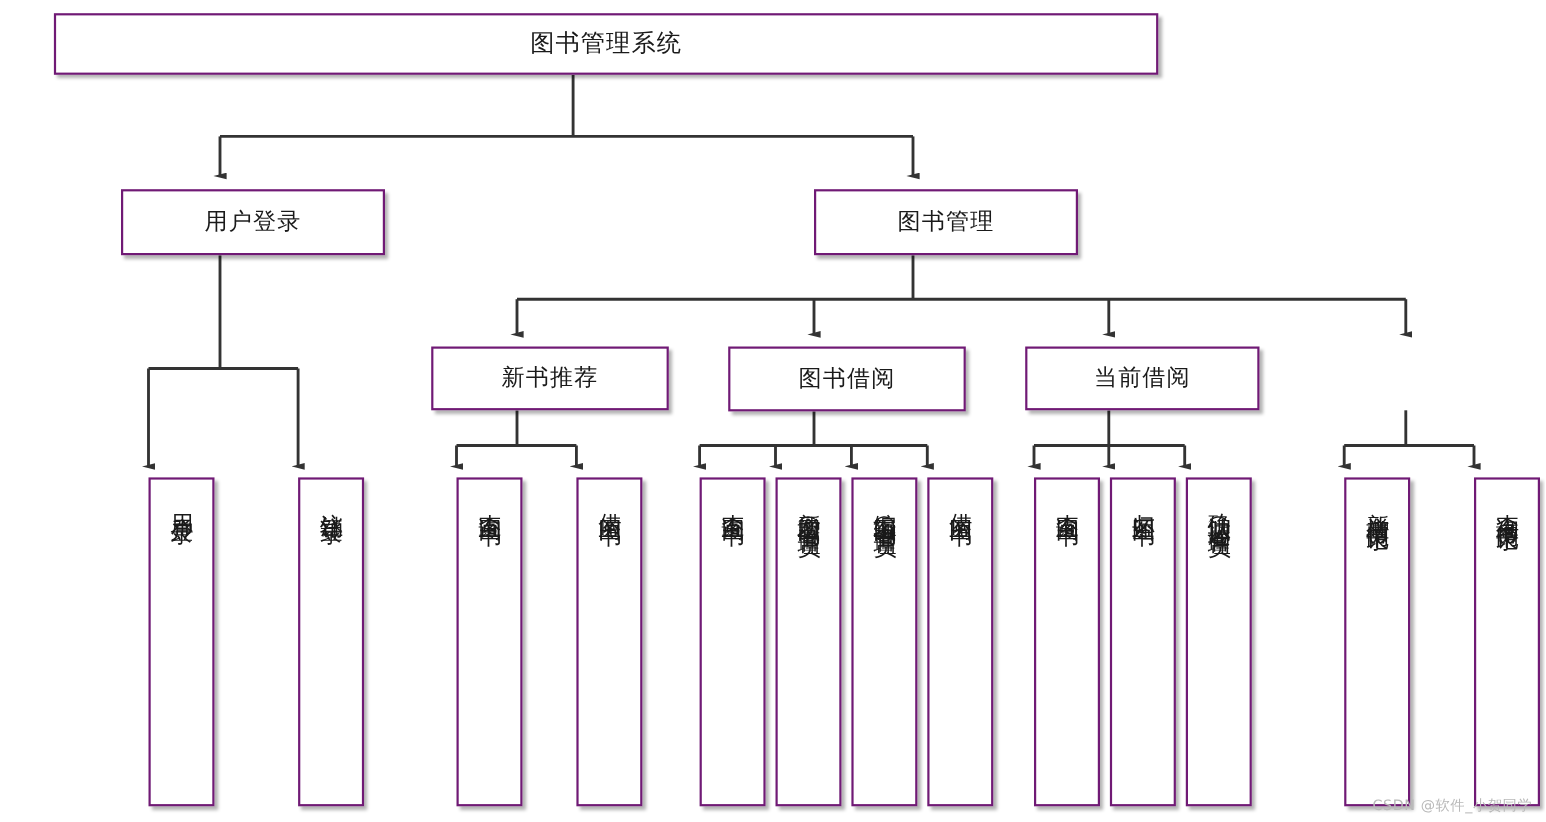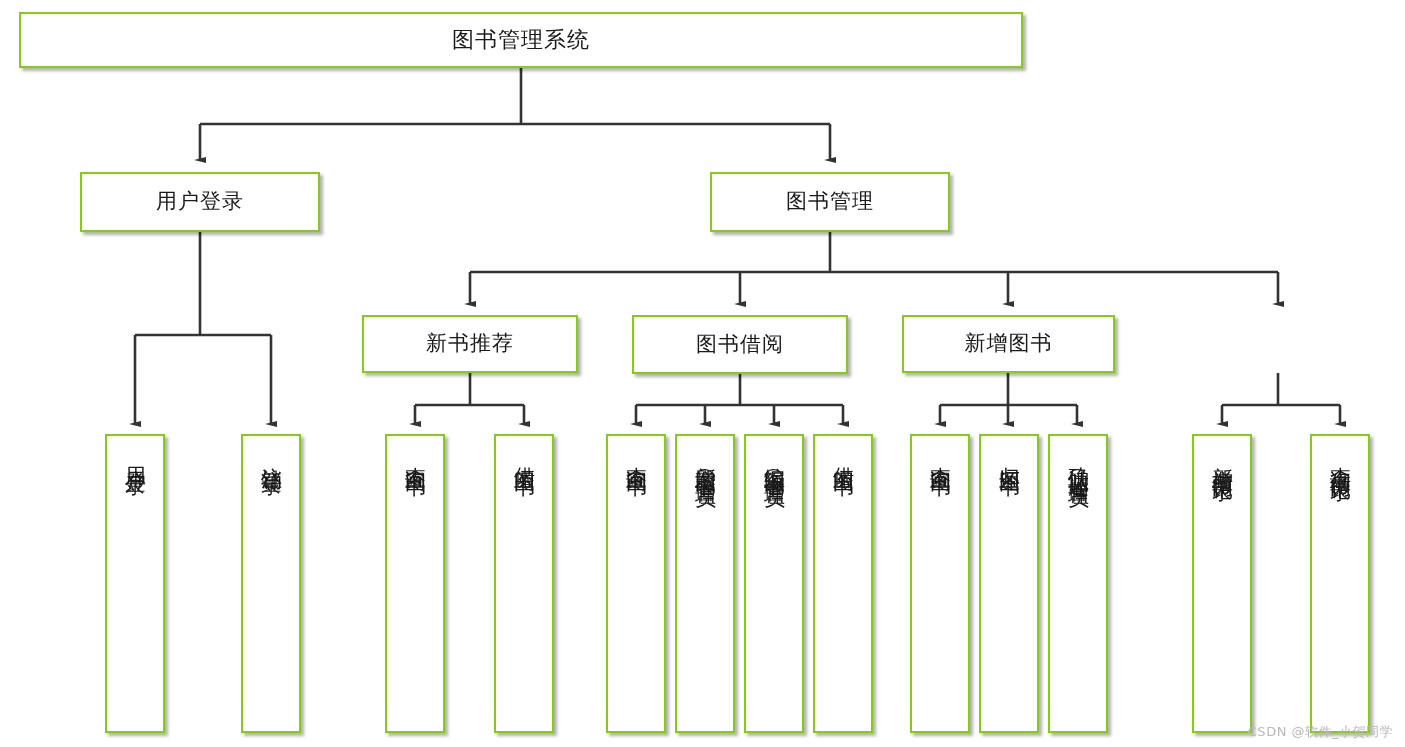--- a/index.html
+++ b/index.html
@@ -23,26 +23,27 @@
     left: 0;
     top: 0;
     width: 1405px;
     height: 747px;
     pointer-events: none;
   }
   .node {
     position: absolute;
     box-sizing: border-box;
     background: #ffffff;
-    border: 2px solid #84cc16;
+    border: 2px solid #701a75;
     box-shadow: 3px 3px 3px rgba(0,0,0,0.30);
     display: flex;
     align-items: center;
     justify-content: center;
     color: #1a1a1a;
+    margin-left: 30px;
   }
   .node-label {
     display: block;
     text-align: center;
     line-height: 1.22;
     white-space: nowrap;
   }
   
   .node.horiz .node-label {
     font-size: 21px;
@@ -144,21 +145,21 @@
     <span class="node-label">图书管理</span>
   </div>
 
   <div class="node horiz" style="left:362px; top:315px; width:216px; height:58px;">
     <span class="node-label">新书推荐</span>
   </div>
   <div class="node horiz" style="left:632px; top:315px; width:216px; height:59px;">
     <span class="node-label">图书借阅</span>
   </div>
   <div class="node horiz" style="left:902px; top:315px; width:213px; height:58px;">
-    <span class="node-label">新增图书</span>
+    <span class="node-label">当前借阅</span>
   </div>
 
   <div class="node vert" style="left:105px; top:434px; width:60px; height:299px;">
     <span class="node-label">用户登录</span>
   </div>
   <div class="node vert" style="left:241px; top:434px; width:60px; height:299px;">
     <span class="node-label">注销登录</span>
   </div>
 
   <div class="node vert" style="left:385px; top:434px; width:60px; height:299px;">

